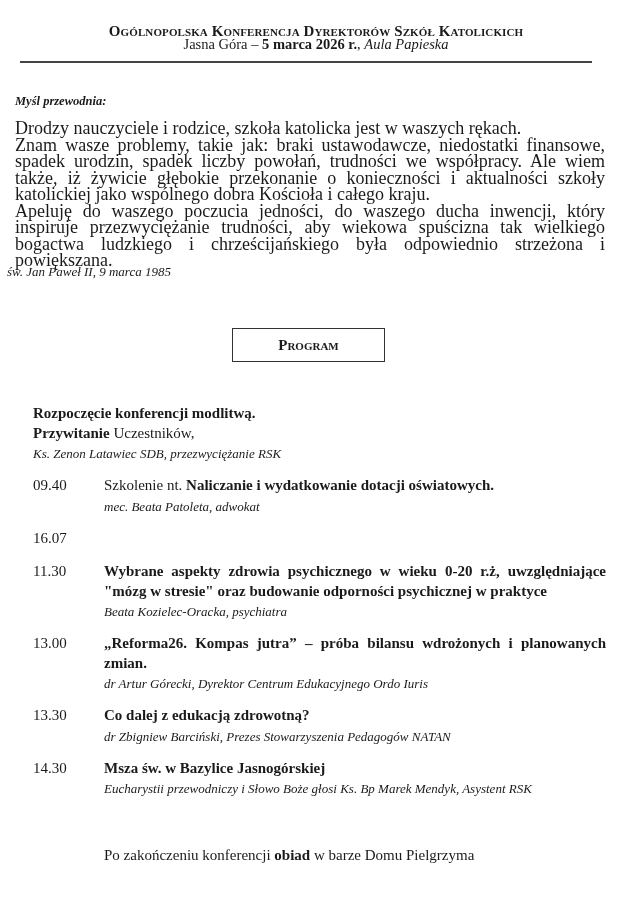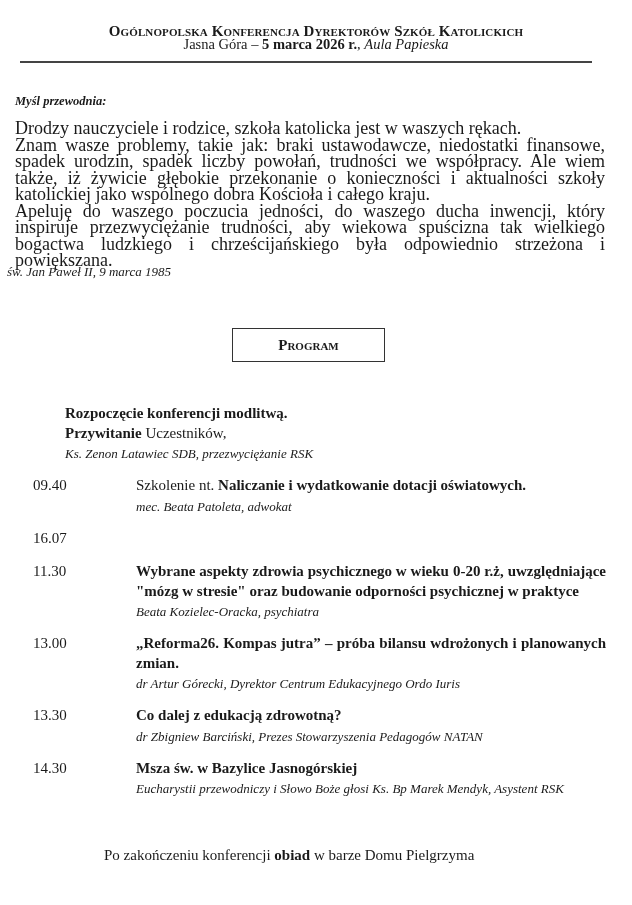--- a/index.html
+++ b/index.html
@@ -36,21 +36,21 @@
   .program-box {
     position: absolute; left: 232px; top: 328px; width: 151px; height: 32px;
     border: 1px solid #333; display: flex; align-items: center; justify-content: center;
     font-size: 15px; font-weight: bold; font-variant: small-caps;
   }
   .program {
     position: absolute; left: 33px; top: 404px; width: 573px;
   }
   .row { display: flex; margin-bottom: 12px; }
   .time { width: 71px; flex: none; font-size: 15px; line-height: 19.5px; }
-  .content { flex: 1; font-size: 15px; line-height: 19.5px; margin-left: 32px; }
+  .content { flex: 1; font-size: 15px; line-height: 19.5px; }
   .title { text-align: justify; text-align-last: left; }
   .b { font-weight: bold; }
   .speaker { font-style: italic; font-size: 13px; line-height: 20px; margin-top: 1px; }
   .footer-note {
     position: absolute; left: 104px; top: 847px; font-size: 15px;
   }
 </style>
 </head>
 <body>
 

